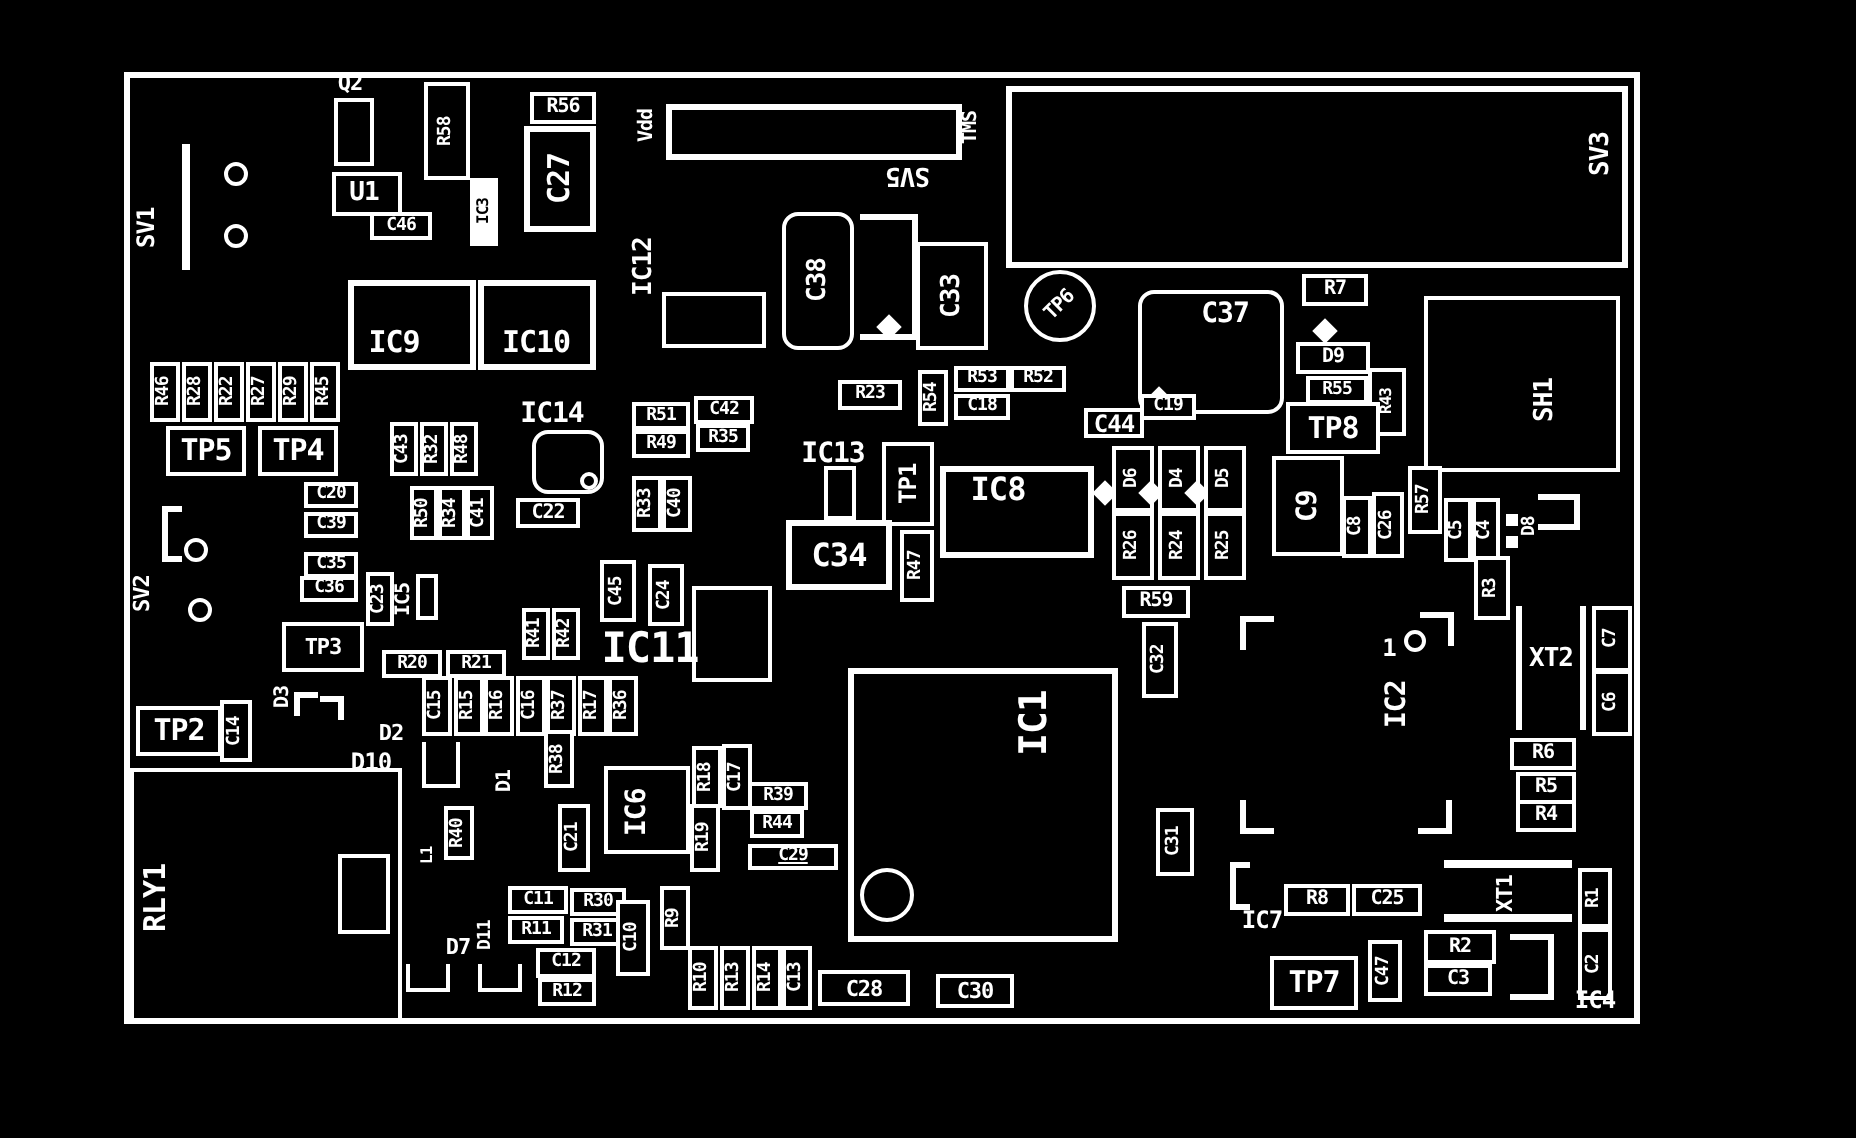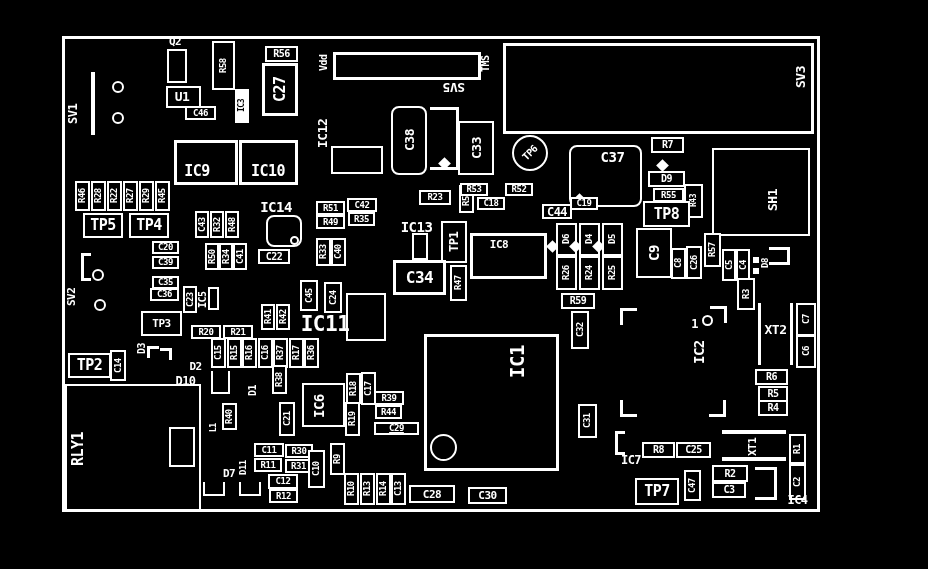--- a/index.html
+++ b/index.html
@@ -143,31 +143,31 @@
     <div class="c hbox" style="left: 268px; top: 474px; width: 30px; height: 15px;">C12</div>
     <div class="c hbox" style="left: 269px; top: 489px; width: 29px; height: 14px;">R12</div>
     <div class="c hbox" style="left: 316px; top: 201px; width: 29px; height: 14px;">R51</div>
     <div class="c hbox" style="left: 347px; top: 198px; width: 30px; height: 14px;">C42</div>
     <div class="c hbox" style="left: 316px; top: 215px; width: 29px; height: 14px;">R49</div>
     <div class="c hbox" style="left: 348px; top: 212px; width: 27px; height: 14px;">R35</div>
     <div class="c vbox" style="left: 316px; top: 238px; width: 15px; height: 28px;">R33</div>
     <div class="c vbox" style="left: 331px; top: 238px; width: 15px; height: 28px;">C40</div>
     <div class="c hbox" style="left: 419px; top: 190px; width: 32px; height: 15px; text-align: right;">R23</div>
     <div class="c vbox" style="left: 459px; top: 185px; width: 15px; height: 28px;">R54</div>
-    <div class="c hbox" style="left: 460px; top: 183px; width: 28px; height: 13px; text-align: right;">R53</div>
+    <div class="c hbox" style="left: 477px; top: 183px; width: 28px; height: 13px; text-align: right;">R53</div>
     <div class="c hbox" style="left: 505px; top: 183px; width: 28px; height: 13px;">R52</div>
     <div class="c hbox" style="left: 477px; top: 197px; width: 28px; height: 13px;">C18</div>
     <div class="c hbox" style="left: 526px; top: 197px; width: 28px; height: 13px; margin-left: 44px;">C19</div>
     <div class="c txt" style="left: 395px; top: 219px; width: 43px; height: 16px; font-size: 14px;">IC13</div>
     <div class="c rect" style="left: 412px; top: 233px; width: 16px; height: 27px; border-width: 2px;"></div>
     <div class="c vbox" style="left: 441px; top: 221px; width: 26px; height: 42px; font-size: 12px;">TP1</div>
     <div class="c hbox" style="left: 393px; top: 260px; width: 53px; height: 35px; border-width: 3px; font-size: 16px;">C34</div>
     <div class="c vbox" style="left: 450px; top: 265px; width: 17px; height: 36px;">R47</div>
     <div class="c rect" style="left: 470px; top: 233px; width: 77px; height: 46px; border-width: 3px;"></div>
-    <div class="c txt" style="left: 482px; top: 237px; width: 34px; height: 15px; font-size: 11px;">IC8</div>
+    <div class="c txt" style="left: 482px; top: 237px; width: 34px; height: 15px; font-size: 16px;">IC8</div>
     <div class="c diamond" style="left: 548px; top: 242px; width: 9px; height: 9px;"></div>
     <div class="c vbox" style="left: 300px; top: 280px; width: 18px; height: 31px;">C45</div>
     <div class="c vbox" style="left: 324px; top: 282px; width: 18px; height: 31px;">C24</div>
     <div class="c txt" style="left: 300px; top: 316px; width: 50px; height: 17px; font-size: 21px;">IC11</div>
     <div class="c rect" style="left: 346px; top: 293px; width: 40px; height: 48px; border-width: 2px;"></div>
     <div class="c hbox" style="left: 561px; top: 293px; width: 34px; height: 16px; font-size: 10px;">R59</div>
     <div class="c vbox" style="left: 571px; top: 311px; width: 18px; height: 38px;">C32</div>
     <div class="c vbox" style="left: 556px; top: 223px; width: 21px; height: 33px;">D6</div>
     <div class="c vbox" style="left: 556px; top: 256px; width: 21px; height: 34px;">R26</div>
     <div class="c diamond" style="left: 571px; top: 242px; width: 9px; height: 9px;"></div>

